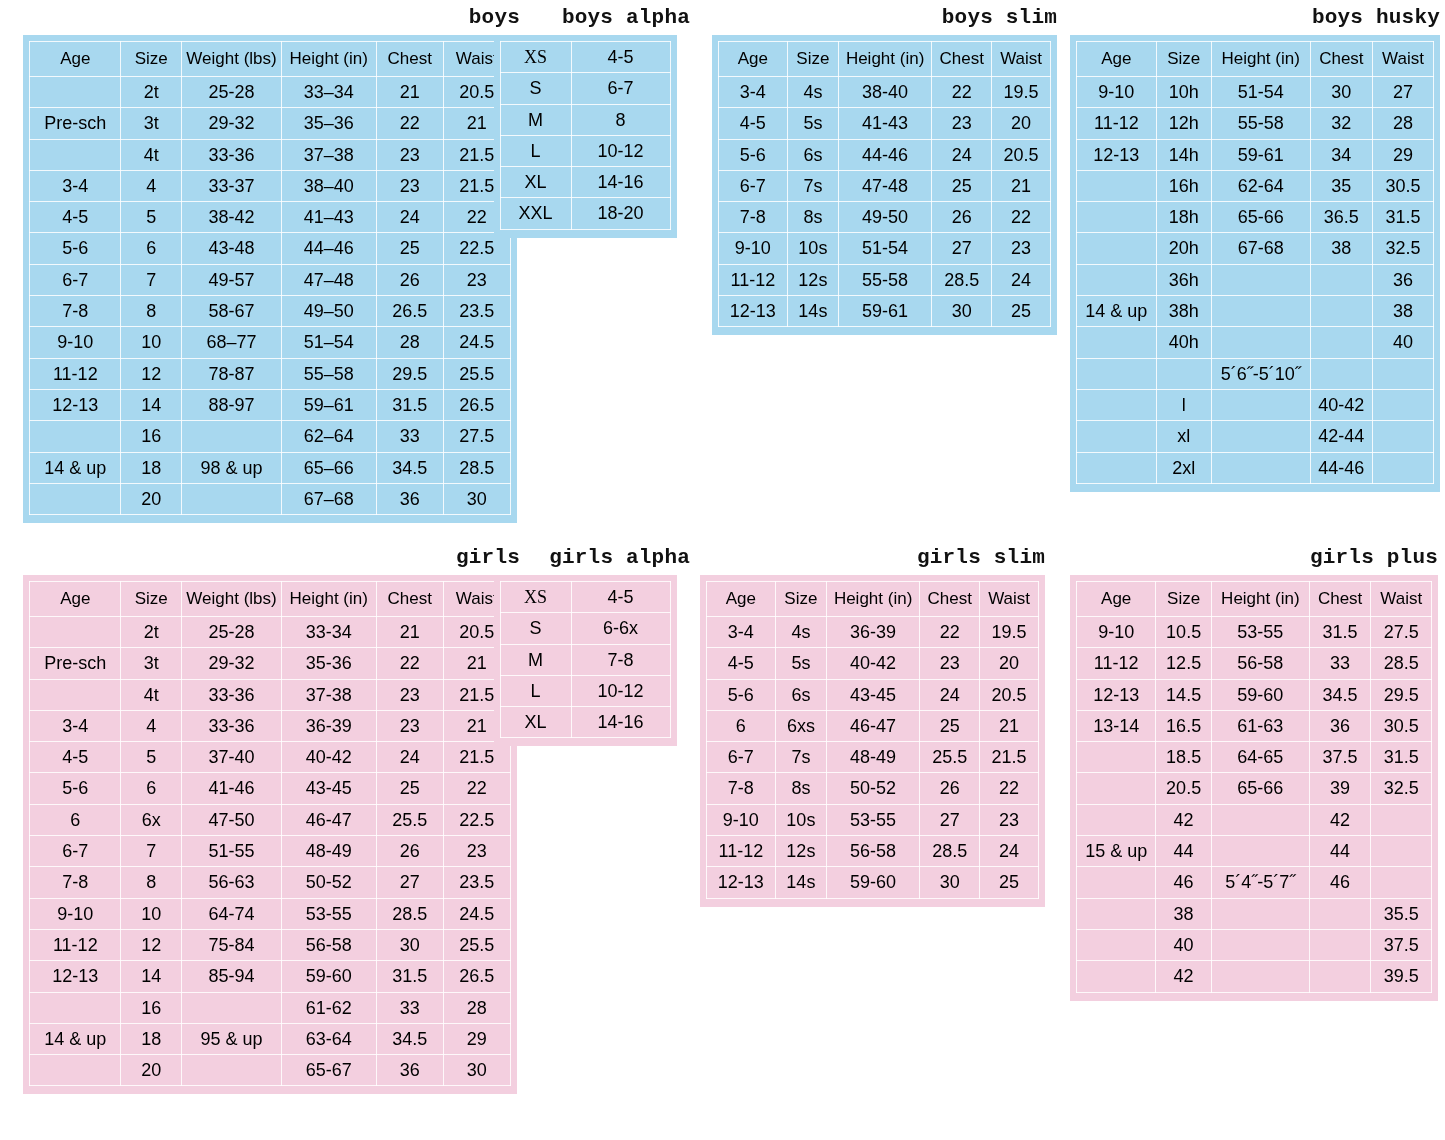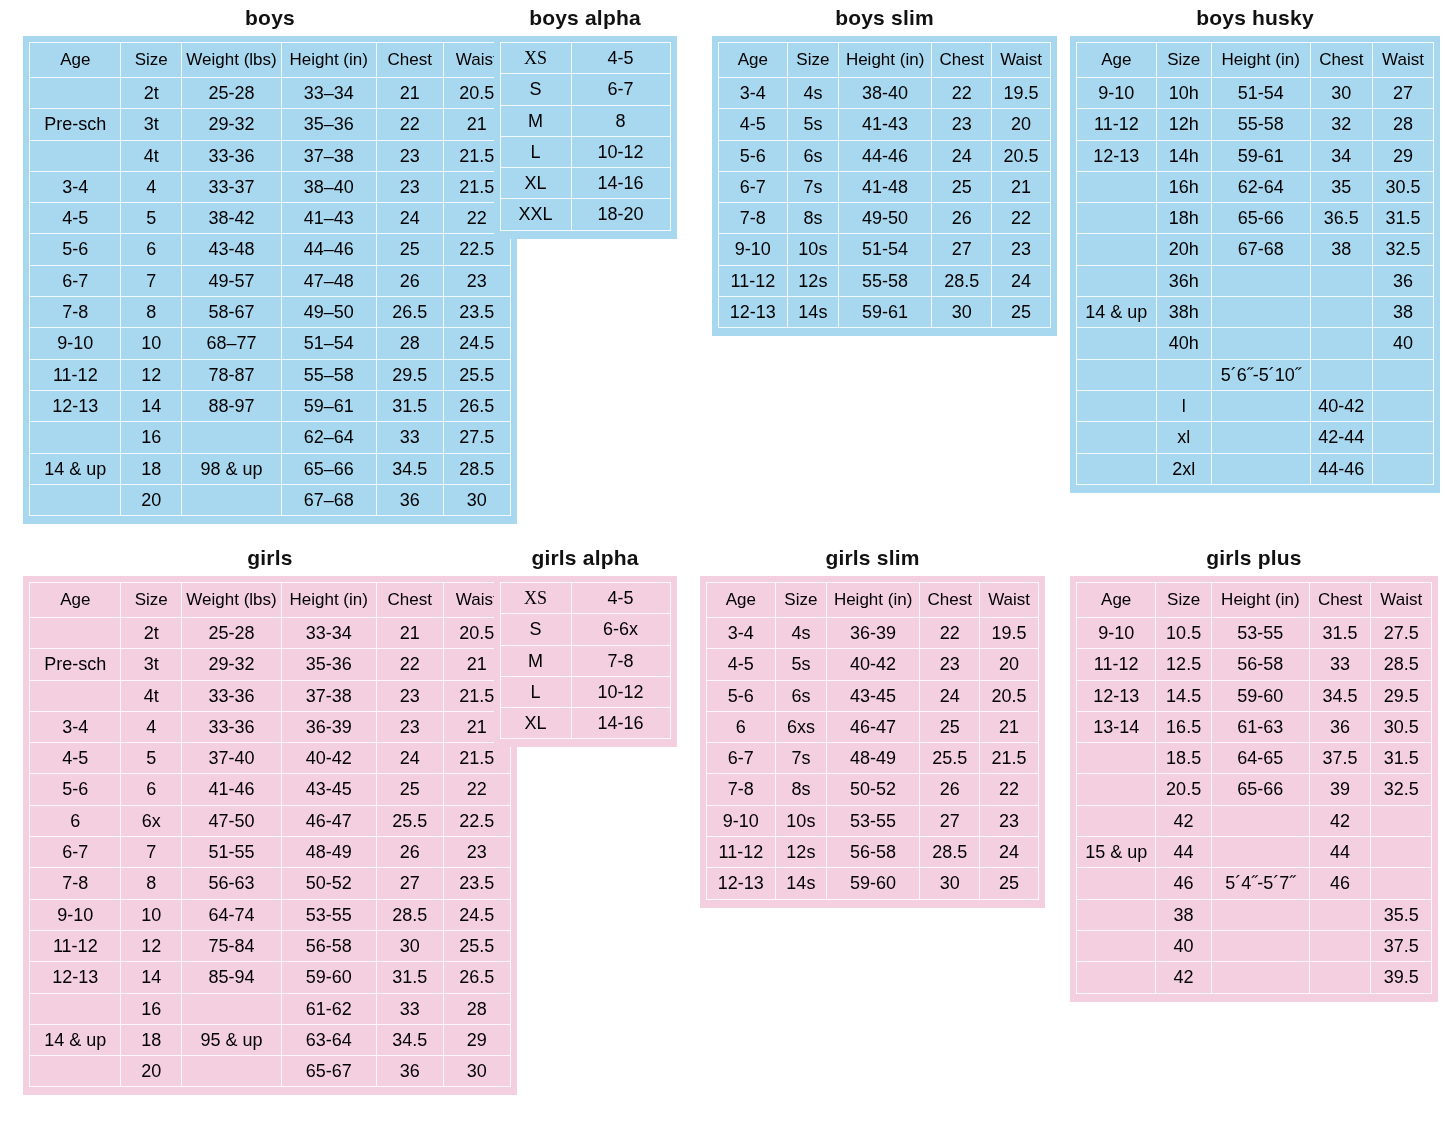--- a/index.html
+++ b/index.html
@@ -12,26 +12,27 @@
     height: 1140px;
     font-family: "Liberation Sans", sans-serif;
     color: #000000;
     position: relative;
     overflow: hidden;
   }
   .chart-block {
     position: absolute;
   }
   .chart-title {
-    text-align: center;
+    text-align: right;
     font-weight: bold;
     font-size: 21px;
     letter-spacing: .2px;
     margin-bottom: 6px;
     color: #111;
+    font-family: Liberation Mono, monospace;
   }
   table.size-table {
     border-collapse: collapse;
     margin: 0 auto;
     table-layout: fixed;
   }
   table.size-table td,
   table.size-table th {
     border: 1px solid rgba(255,255,255,0.85);
     text-align: center;
@@ -309,21 +310,21 @@
           <tr>
               <td>5-6</td>
               <td>6s</td>
               <td>44-46</td>
               <td>24</td>
               <td>20.5</td>
             </tr>
           <tr>
               <td>6-7</td>
               <td>7s</td>
-              <td>41-48</td>
+              <td>47-48</td>
               <td>25</td>
               <td>21</td>
             </tr>
           <tr>
               <td>7-8</td>
               <td>8s</td>
               <td>49-50</td>
               <td>26</td>
               <td>22</td>
             </tr>

